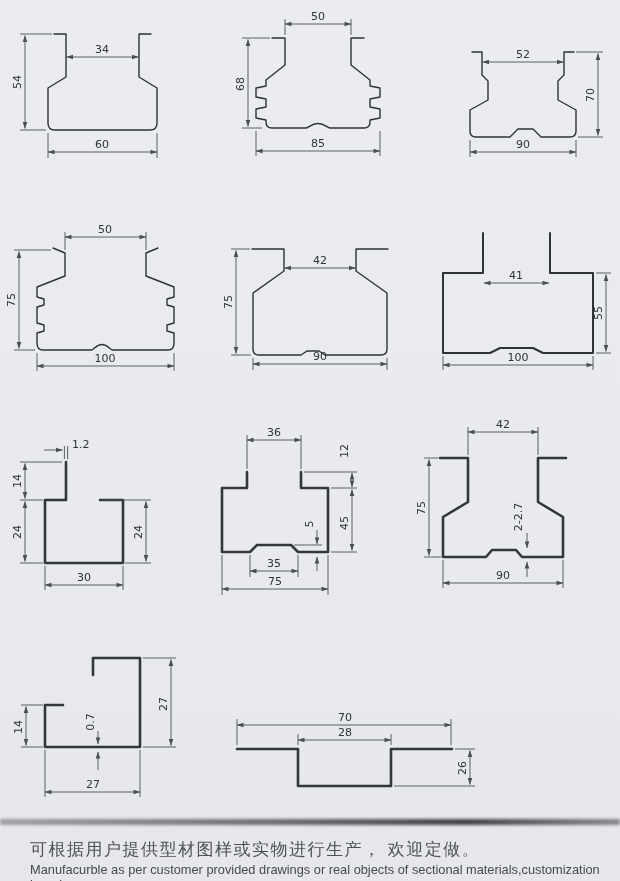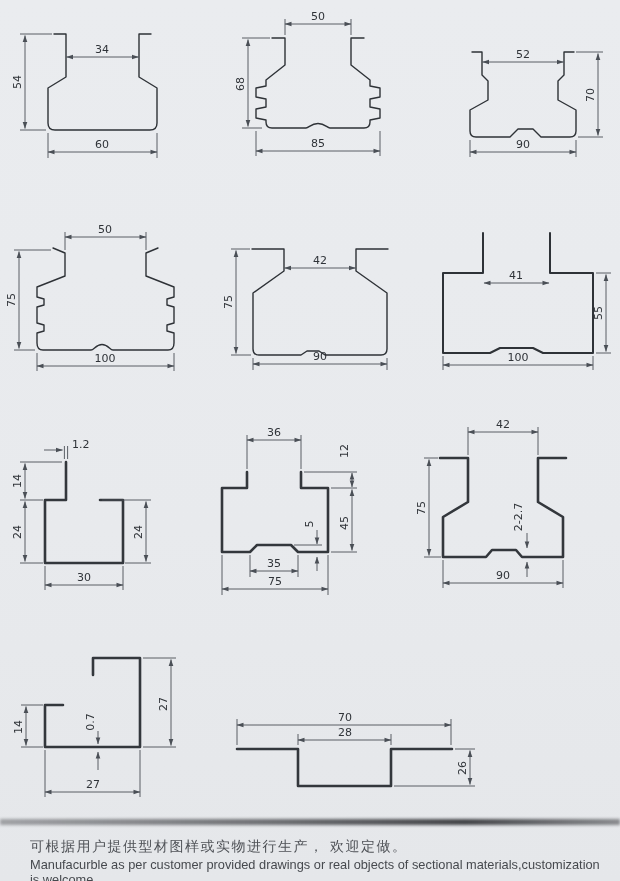--- a/index.html
+++ b/index.html
@@ -9,21 +9,21 @@
   svg text{font-family:"DejaVu Sans",sans-serif;font-size:11px;fill:#2f3338;}
   .mid{text-anchor:middle;}
   .pf{fill:none;stroke:#2e3237;stroke-width:1.4;stroke-linejoin:round;stroke-linecap:round;}
   .pfm{stroke-width:2;}
   .pft{stroke-width:2.6;stroke:#33373c;}
   .dm{fill:none;stroke:#4a4f56;stroke-width:0.9;}
   #smudge{position:absolute;left:0;top:819px;width:620px;height:6px;
           background:linear-gradient(90deg,rgba(45,46,50,.38),rgba(32,33,37,.62) 45%,rgba(25,26,30,.8) 75%,rgba(45,46,50,.5));
           filter:blur(1.6px);}
   #caption{position:absolute;left:30px;top:838px;width:580px;color:#4a4d52;}
-  #caption .zh{font-size:14px;letter-spacing:1.5px;color:#505archives;}
+  #caption .zh{font-size:17px;letter-spacing:1.5px;color:#505archives;}
   #caption .zh{color:#4e5156;}
   #caption .en{font-size:12.8px;margin-top:1px;color:#46494e;}
 </style>
 </head>
 <body>
 
 <div id="page">
 
 <svg width="620" height="832" viewBox="0 0 620 832">
   <defs>

